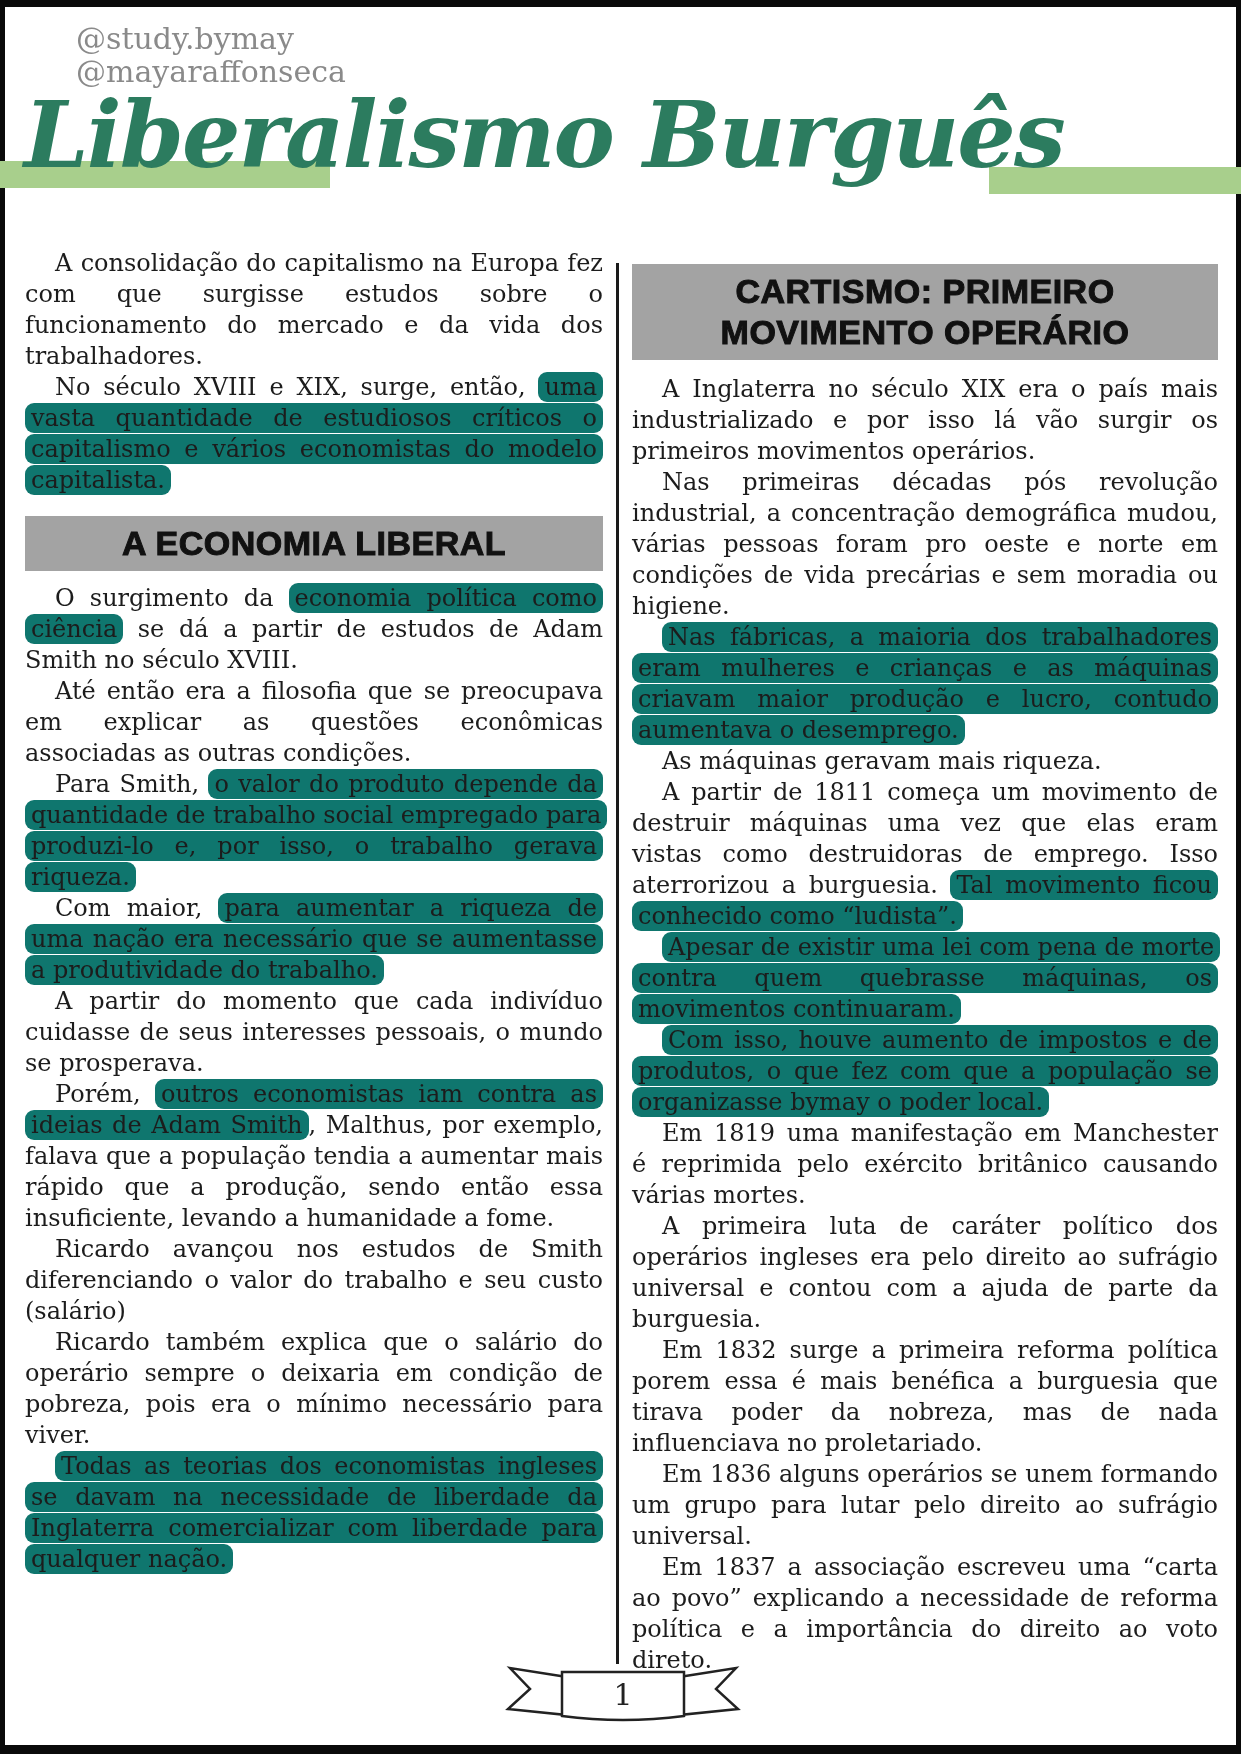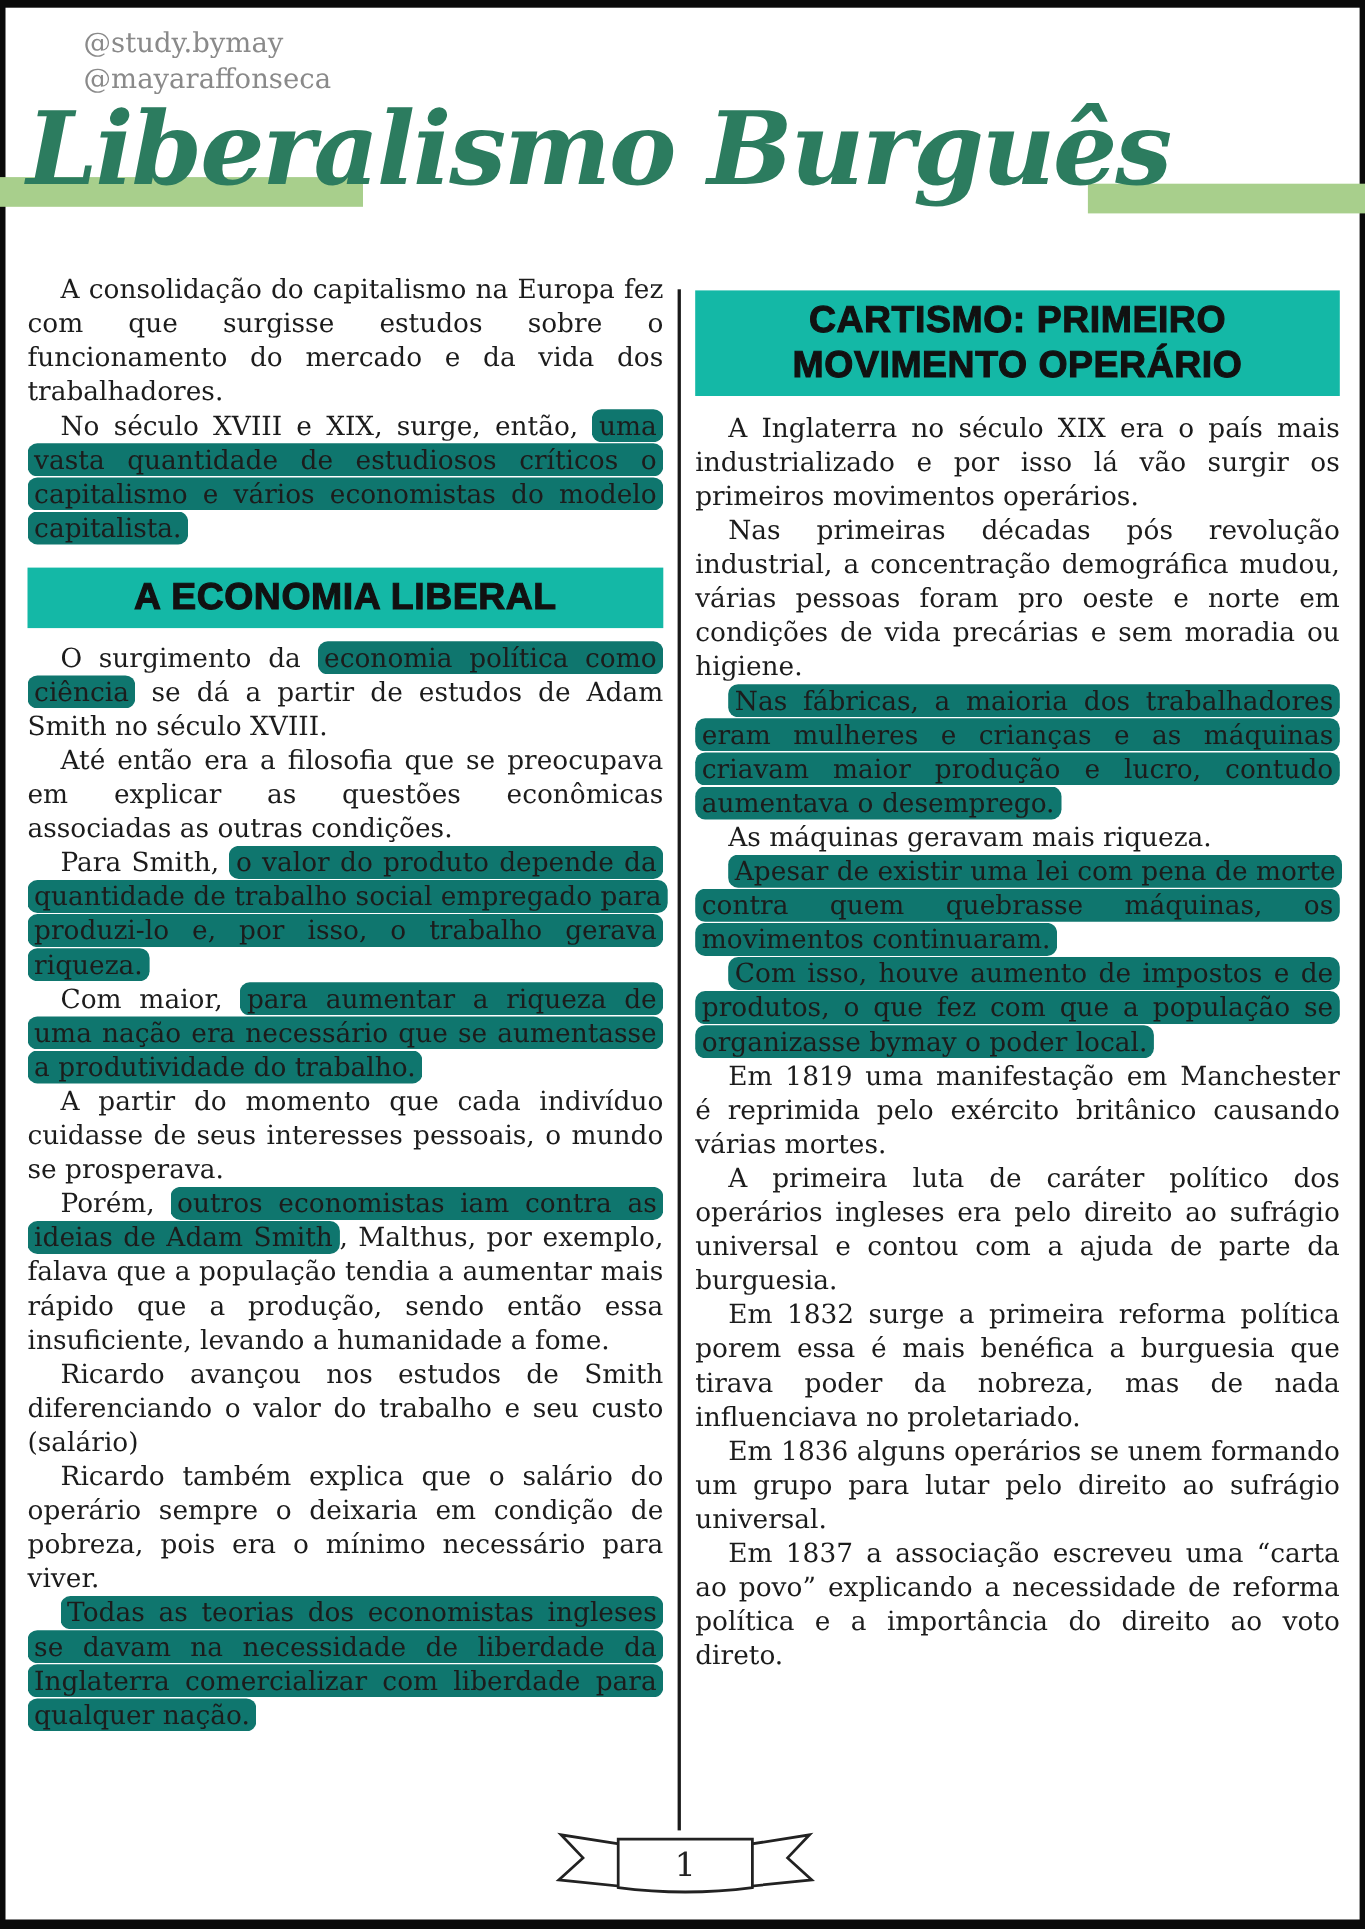--- a/index.html
+++ b/index.html
@@ -4,35 +4,35 @@
 <style>
   html,body{margin:0;padding:0;background:#ffffff;}
   .page{position:relative;width:1241px;height:1754px;background:#ffffff;overflow:hidden;
         font-family:"DejaVu Serif",serif;color:#1c1c1c;}
   
   .b-top{position:absolute;left:0;top:0;width:100%;height:7px;background:#0a0a0a;}
   .b-left{position:absolute;left:0;top:0;width:5px;height:100%;background:#0a0a0a;}
   .b-right{position:absolute;right:0;top:0;width:5px;height:100%;background:#0a0a0a;}
   .b-bottom{position:absolute;left:0;bottom:0;width:100%;height:9px;background:#0a0a0a;}
 
-  .handles{position:absolute;left:76px;top:22px;font-size:25px;line-height:33px;color:#8a8a8a;}
+  .handles{position:absolute;left:76px;top:22px;font-size:30px;line-height:33px;color:#8a8a8a;}
 
   .bar-left{position:absolute;left:0;top:161px;width:330px;height:27px;background:#a8cf8c;}
   .bar-right{position:absolute;right:0;top:167px;width:252px;height:27px;background:#a8cf8c;}
   .page-title{position:absolute;left:0;top:78px;width:100%;text-align:left;
       font-family:"DejaVu Serif",serif;font-style:italic;font-weight:bold;
       font-size:92px;line-height:1.25;color:#2c7c5f;letter-spacing:-2px;padding-left:24px;}
 
   .divider{position:absolute;left:616px;top:263px;width:3px;height:1401px;background:#1a1a1a;}
 
   .col{position:absolute;top:248px;font-size:24px;line-height:31px;text-align:justify;}
   .col-left{left:25px;width:578px;}
   .col-right{left:632px;width:586px;}
   .para{margin:0;text-indent:30px;}
-  .section-heading{background:#14b8a6;color:#111;text-align:center;
+  .section-heading{background:#a3a3a3;color:#111;text-align:center;
       font-family:"Liberation Sans",sans-serif;font-weight:bold;
       -webkit-text-stroke:1px #111;
       font-size:34px;line-height:1.2;letter-spacing:.5px;padding:7px 4px;margin:20px 0 12px;
       text-indent:0;}
   .col-right .section-heading{margin-top:16px;margin-bottom:14px;}
   mark{background:#0f766e;color:inherit;padding:1px 6px;border-radius:9px;
       -webkit-box-decoration-break:clone;box-decoration-break:clone;}
 
   .ribbon{position:absolute;left:503px;top:1664px;}
   .ribbon text{font-family:"DejaVu Serif",serif;}
@@ -70,20 +70,21 @@
       <p class="para"><span>Ricardo avançou nos estudos de Smith diferenciando o valor do trabalho e seu custo (salário)</span></p>
       <p class="para"><span>Ricardo também explica que o salário do operário sempre o deixaria em condição de pobreza, pois era o mínimo necessário para viver.</span></p>
       <p class="para"><mark>Todas as teorias dos economistas ingleses se davam na necessidade de liberdade da Inglaterra comercializar com liberdade para qualquer nação.</mark></p>
     </div>
   <div class="col col-right">
       <div class="section-heading">CARTISMO: PRIMEIRO MOVIMENTO OPERÁRIO</div>
       <p class="para"><span>A Inglaterra no século XIX era o país mais industrializado e por isso lá vão surgir os primeiros movimentos operários.</span></p>
       <p class="para"><span>Nas primeiras décadas pós revolução industrial, a concentração demográfica mudou, várias pessoas foram pro oeste e norte em condições de vida precárias e sem moradia ou higiene.</span></p>
       <p class="para"><mark>Nas fábricas, a maioria dos trabalhadores eram mulheres e crianças e as máquinas criavam maior produção e lucro, contudo aumentava o desemprego.</mark></p>
       <p class="para"><span>As máquinas geravam mais riqueza.</span></p>
+      <p class="para"><span>A partir de 1811 começa um movimento de destruir máquinas uma vez que elas eram vistas como destruidoras de emprego. Isso aterrorizou a burguesia. </span><mark>Tal movimento ficou conhecido como “ludista”.</mark></p>
       <p class="para"><mark>Apesar de existir uma lei com pena de morte contra quem quebrasse máquinas, os movimentos continuaram.</mark></p>
       <p class="para"><mark>Com isso, houve aumento de impostos e de produtos, o que fez com que a população se organizasse bymay o poder local.</mark></p>
       <p class="para"><span>Em 1819 uma manifestação em Manchester é reprimida pelo exército britânico causando várias mortes.</span></p>
       <p class="para"><span>A primeira luta de caráter político dos operários ingleses era pelo direito ao sufrágio universal e contou com a ajuda de parte da burguesia.</span></p>
       <p class="para"><span>Em 1832 surge a primeira reforma política porem essa é mais benéfica a burguesia que tirava poder da nobreza, mas de nada influenciava no proletariado.</span></p>
       <p class="para"><span>Em 1836 alguns operários se unem formando um grupo para lutar pelo direito ao sufrágio universal.</span></p>
       <p class="para"><span>Em 1837 a associação escreveu uma “carta ao povo” explicando a necessidade de reforma política e a importância do direito ao voto direto.</span></p>
     </div>
 
   <svg class="ribbon" viewBox="0 0 240 62" width="240" height="62" xmlns="http://www.w3.org/2000/svg">

